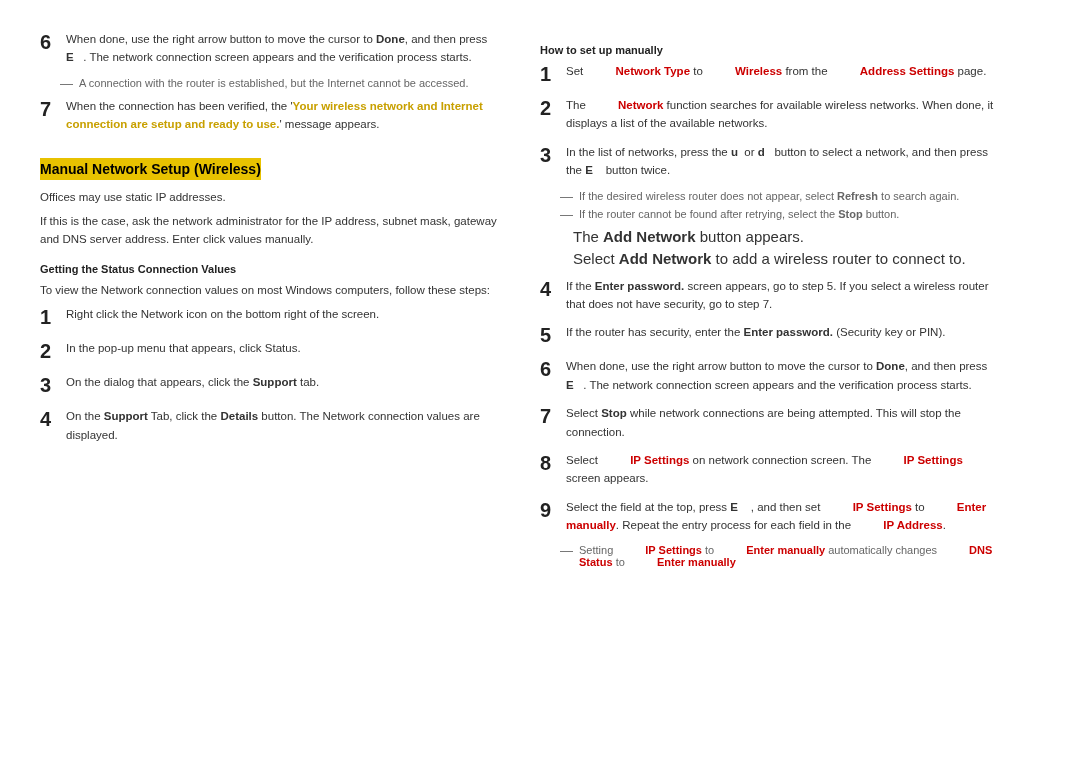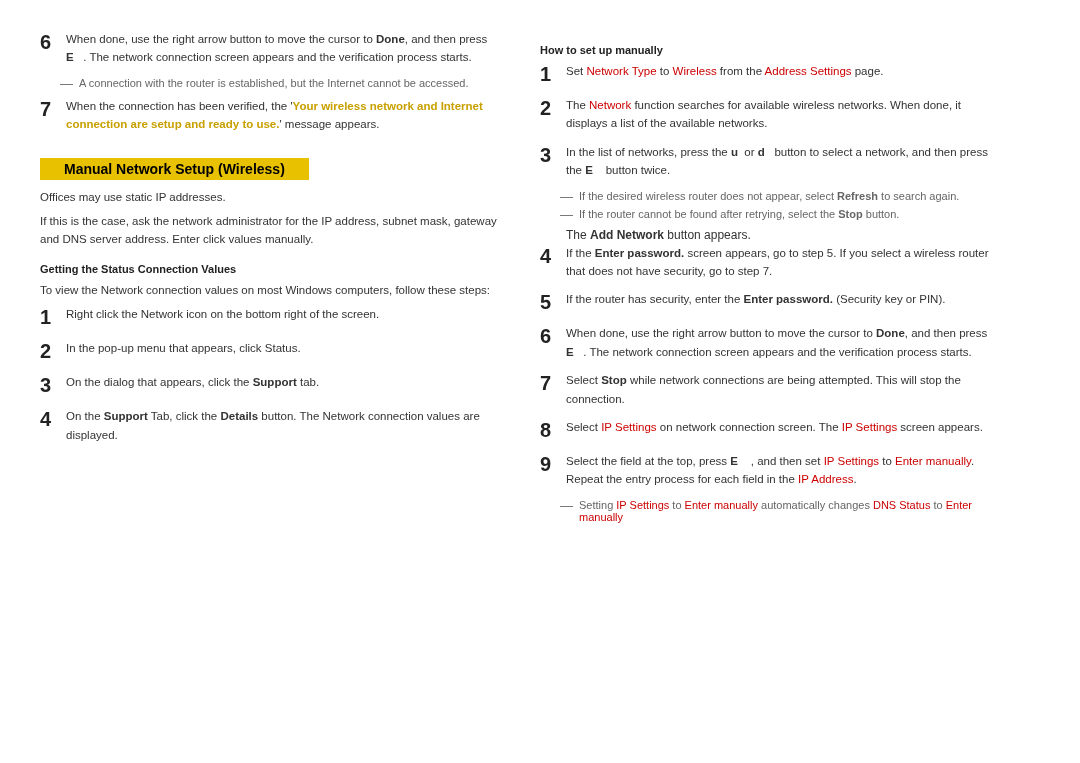--- a/index.html
+++ b/index.html
@@ -44,61 +44,62 @@
     }
     .step-text b, .step-text strong {
       font-weight: bold;
     }
     .highlight-gold {
       color: #c8a000;
       font-weight: bold;
     }
     .highlight-red {
       color: #cc0000;
-      font-weight: normal;
+      font-weight: bold;
+      margin-left: 29px;
     }
     .note-line {
       display: flex;
       gap: 6px;
       align-items: flex-start;
       margin: 4px 0 4px 20px;
       color: #666;
       font-size: 11px;
     }
     .note-dash {
       color: #666;
       font-size: 13px;
       margin-top: -1px;
     }
     .section-heading {
       background: #e8c200;
       font-size: 14px;
       font-weight: bold;
       color: #000;
-      padding: 3px 24px;
+      padding: 3px 0;
       margin: 14px 0 8px 0;
       display: inline-block;
     }
     .sub-heading {
       font-size: 11px;
       font-weight: bold;
       color: #222;
       margin: 14px 0 6px 0;
       border-bottom: none;
     }
     .body-text {
       font-size: 11.5px;
       color: #333;
       line-height: 1.6;
       margin-bottom: 6px;
     }
     .sub-note {
-      font-size: 12px;
+      font-size: 15px;
       color: #333;
-      margin-left: 26px;
+      margin-left: 33px;
       line-height: 1.5;
     }
   </style>
 </head>
 <body>
 
 <div class="page-layout">
 
   <div class="left-col">
 
@@ -181,20 +182,21 @@
 
     <div class="note-line">
       <span class="note-dash">—</span>
       <span>If the desired wireless router does not appear, select <strong>Refresh</strong> to search again.</span>
     </div>
     <div class="note-line">
       <span class="note-dash">—</span>
       <span>If the router cannot be found after retrying, select the <strong>Stop</strong> button.</span>
     </div>
     <div class="sub-note">The <strong>Add Network</strong> button appears.</div>
+    <div class="sub-note" style="margin-bottom:6px;">Select <strong>Add Network</strong> to add a wireless router to connect to.</div>
 
     <div class="step-block">
       <span class="step-num">4</span>
       <span class="step-text">
         If the <strong>Enter password.</strong> screen appears, go to step 5. If you select a wireless router that does not have security, go to step 7.
       </span>
     </div>
 
     <div class="step-block">
       <span class="step-num">5</span>

